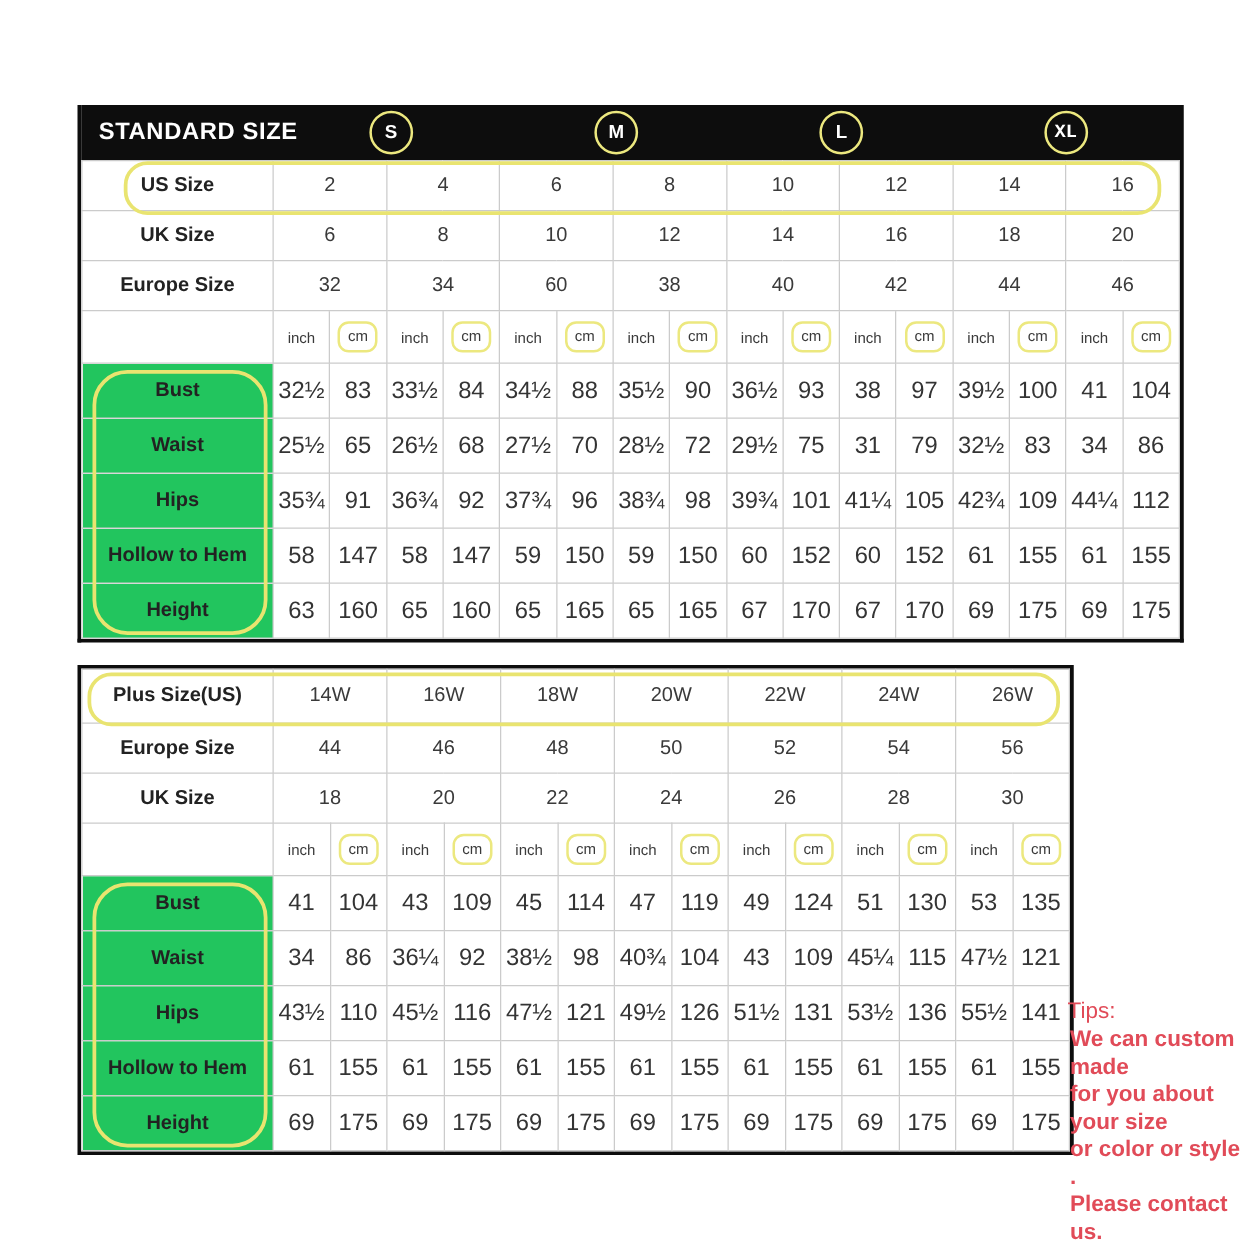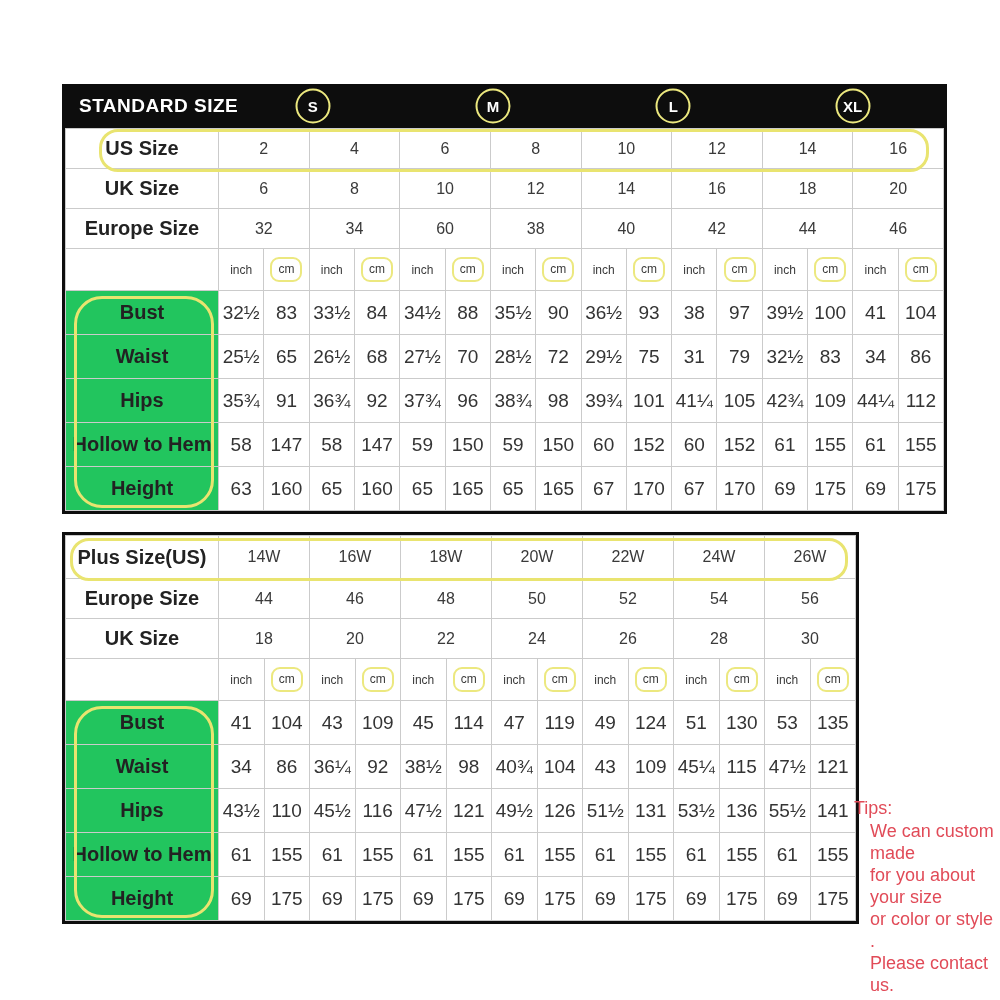--- a/index.html
+++ b/index.html
@@ -16,33 +16,33 @@
     position:relative;height:44px;background:#0d0d0d;color:#ffffff;
     display:flex;align-items:center;
   }
   .header-title{font-weight:bold;font-size:19px;letter-spacing:0.5px;padding-left:14px;}
   .size-badge{position:absolute;top:50%;transform:translate(-50%,-50%);}
   .size-badge .circ{
     display:inline-block;font-style:normal;font-weight:bold;font-size:15px;color:#fff;
     min-width:21px;height:27px;line-height:27px;text-align:center;
     border:2.5px solid #ece87f;border-radius:50%;padding:2px 5px;
   }
-  .badge-s{left:28.2%;} .badge-m{left:48.7%;} .badge-l{left:69.2%;} .badge-xl{left:89.6%;}
+  .badge-s{left:28.2%;} .badge-m{left:48.7%;} .badge-l{left:69.2%;} .badge-xl{left:89.6%;font-family:Liberation Mono, monospace;}
 
   table{width:100%;border-collapse:collapse;table-layout:fixed;background:#fff;}
   col.label-col{width:153px;}
   th,td{
     border:1px solid #cbcbcb;text-align:center;vertical-align:middle;
     padding:0;overflow:hidden;white-space:nowrap;
   }
   tr.size-row{height:40px;}
   tr.size-row.tall{height:43px;margin-top:17px;}
   tr.unit-row{height:42px;}
   tr.meas-row{height:44px;}
-  th.label{font-weight:bold;font-size:20px;color:#222;background:#fff;}
+  th.label{font-weight:bold;font-size:16px;color:#222;background:#fff;}
   th.label.gray{background:#22c55e;}
   tr.size-row td{font-size:16px;color:#3a3a3a;}
   td.unit{font-size:12px;color:#3a3a3a;}
   td.meas{font-size:19px;color:#343434;}
   .cm-box{
     display:inline-block;border:2.5px solid #ece87f;border-radius:9px;
     padding:1px 6px;line-height:19px;
   }
 
   
@@ -50,21 +50,21 @@
   .oval.us-row{left:34px;top:45px;width:824px;height:37px;border-radius:19px;}
   .oval.std-labels{left:9px;top:212px;width:134px;height:206px;border-radius:28px;}
   .oval.plus-row{left:5px;top:3px;width:772px;height:37px;border-radius:19px;}
   .oval.plus-labels{left:9px;top:171px;width:134px;height:206px;border-radius:28px;}
 
   .tips{
     position:absolute;left:854px;top:797px;width:146px;
     color:#e14b58;font-size:18px;line-height:22px;
   }
   .tips .tips-title{margin-bottom:1px;}
-  .tips .tips-line{margin-left:16px;}
+  .tips .tips-line{margin-left:2px;font-weight:bold;}
 </style>
 </head>
 <body>
 
 <div class="table-wrap standard">
   <div class="header-bar">
     <span class="header-title">STANDARD SIZE</span>
     <span class="size-badge badge-s"><i class="circ">S</i></span>
     <span class="size-badge badge-m"><i class="circ">M</i></span>
     <span class="size-badge badge-l"><i class="circ">L</i></span>

